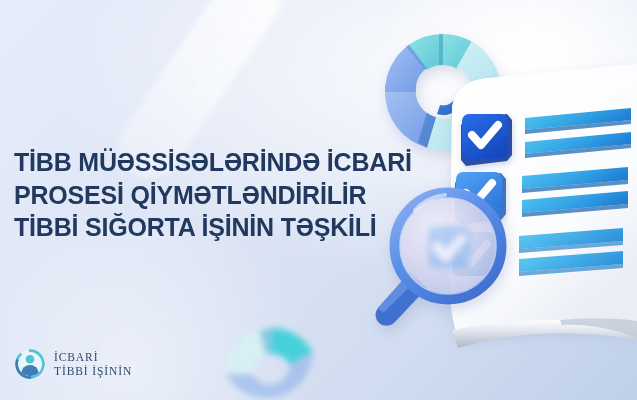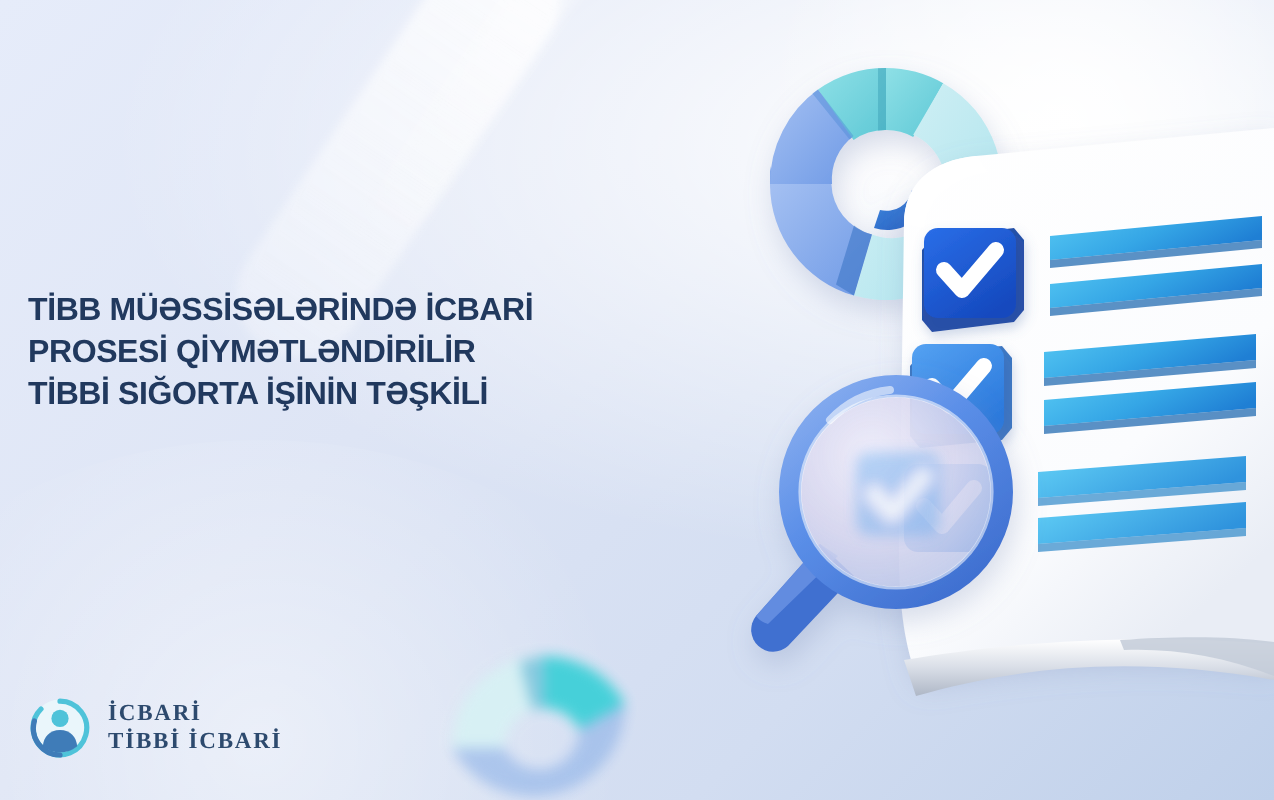--- a/index.html
+++ b/index.html
@@ -49,41 +49,40 @@
     background:radial-gradient(circle, rgba(255,255,255,.45) 0%, rgba(255,255,255,0) 70%);
   }
 
   
   .headline {
     position:absolute;
     left:14px; top:146px;
     width:400px;
     color:#21395e;
     font-weight:bold;
-    font-size:16px;
+    font-size:25px;
     line-height:1.30;
     letter-spacing:-0.2px;
     text-transform:uppercase;
   }
   .headline .ln { display:block; white-space:nowrap; }
 
   
   .logo {
     position:absolute;
     left:14px; top:348px;
     display:flex; align-items:center; gap:8px;
   }
   .logo-mark { width:32px; height:32px; flex:0 0 32px; }
   .logo-text {
     color:#2d4a6e;
     font-family:"Liberation Serif", serif;
     font-size:11.5px;
     line-height:1.22;
     letter-spacing:.9px;
-    font-weight:bold;
   }
   .logo-text span { display:block; white-space:nowrap; }
 
   
   .art { position:absolute; inset:0; }
 
   
   .donut-blur {
     position:absolute; left:212px; bottom:-34px;
     width:120px; height:120px;
@@ -276,17 +275,17 @@
   <div class="logo">
     <svg class="logo-mark" viewBox="0 0 32 32">
       <circle cx="16" cy="16" r="14.2" fill="#eaf6fb"></circle>
       <path d="M16 2.6 a13.4 13.4 0 1 1 -9.5 3.9" fill="none" stroke="#4fc3d9" stroke-width="2.6" stroke-linecap="round"></path>
       <path d="M3.2 12.5 a13.4 13.4 0 0 0 12.8 17" fill="none" stroke="#3f7cb8" stroke-width="2.6" stroke-linecap="round"></path>
       <circle cx="16" cy="11.2" r="4.3" fill="#4fc3d9"></circle>
       <path d="M16 17 c-5.2 0 -8.2 3.6 -8.6 8.1 a13.4 13.4 0 0 0 17.2 0 C24.2 20.6 21.2 17 16 17 z" fill="#3f7cb8"></path>
     </svg>
     <div class="logo-text">
       <span>İCBARİ</span>
-      <span>TİBBİ İCBARİ</span>
+      <span>TİBBİ İŞİNİN</span>
     </div>
   </div>
 
 </div>
 
 </body></html>

